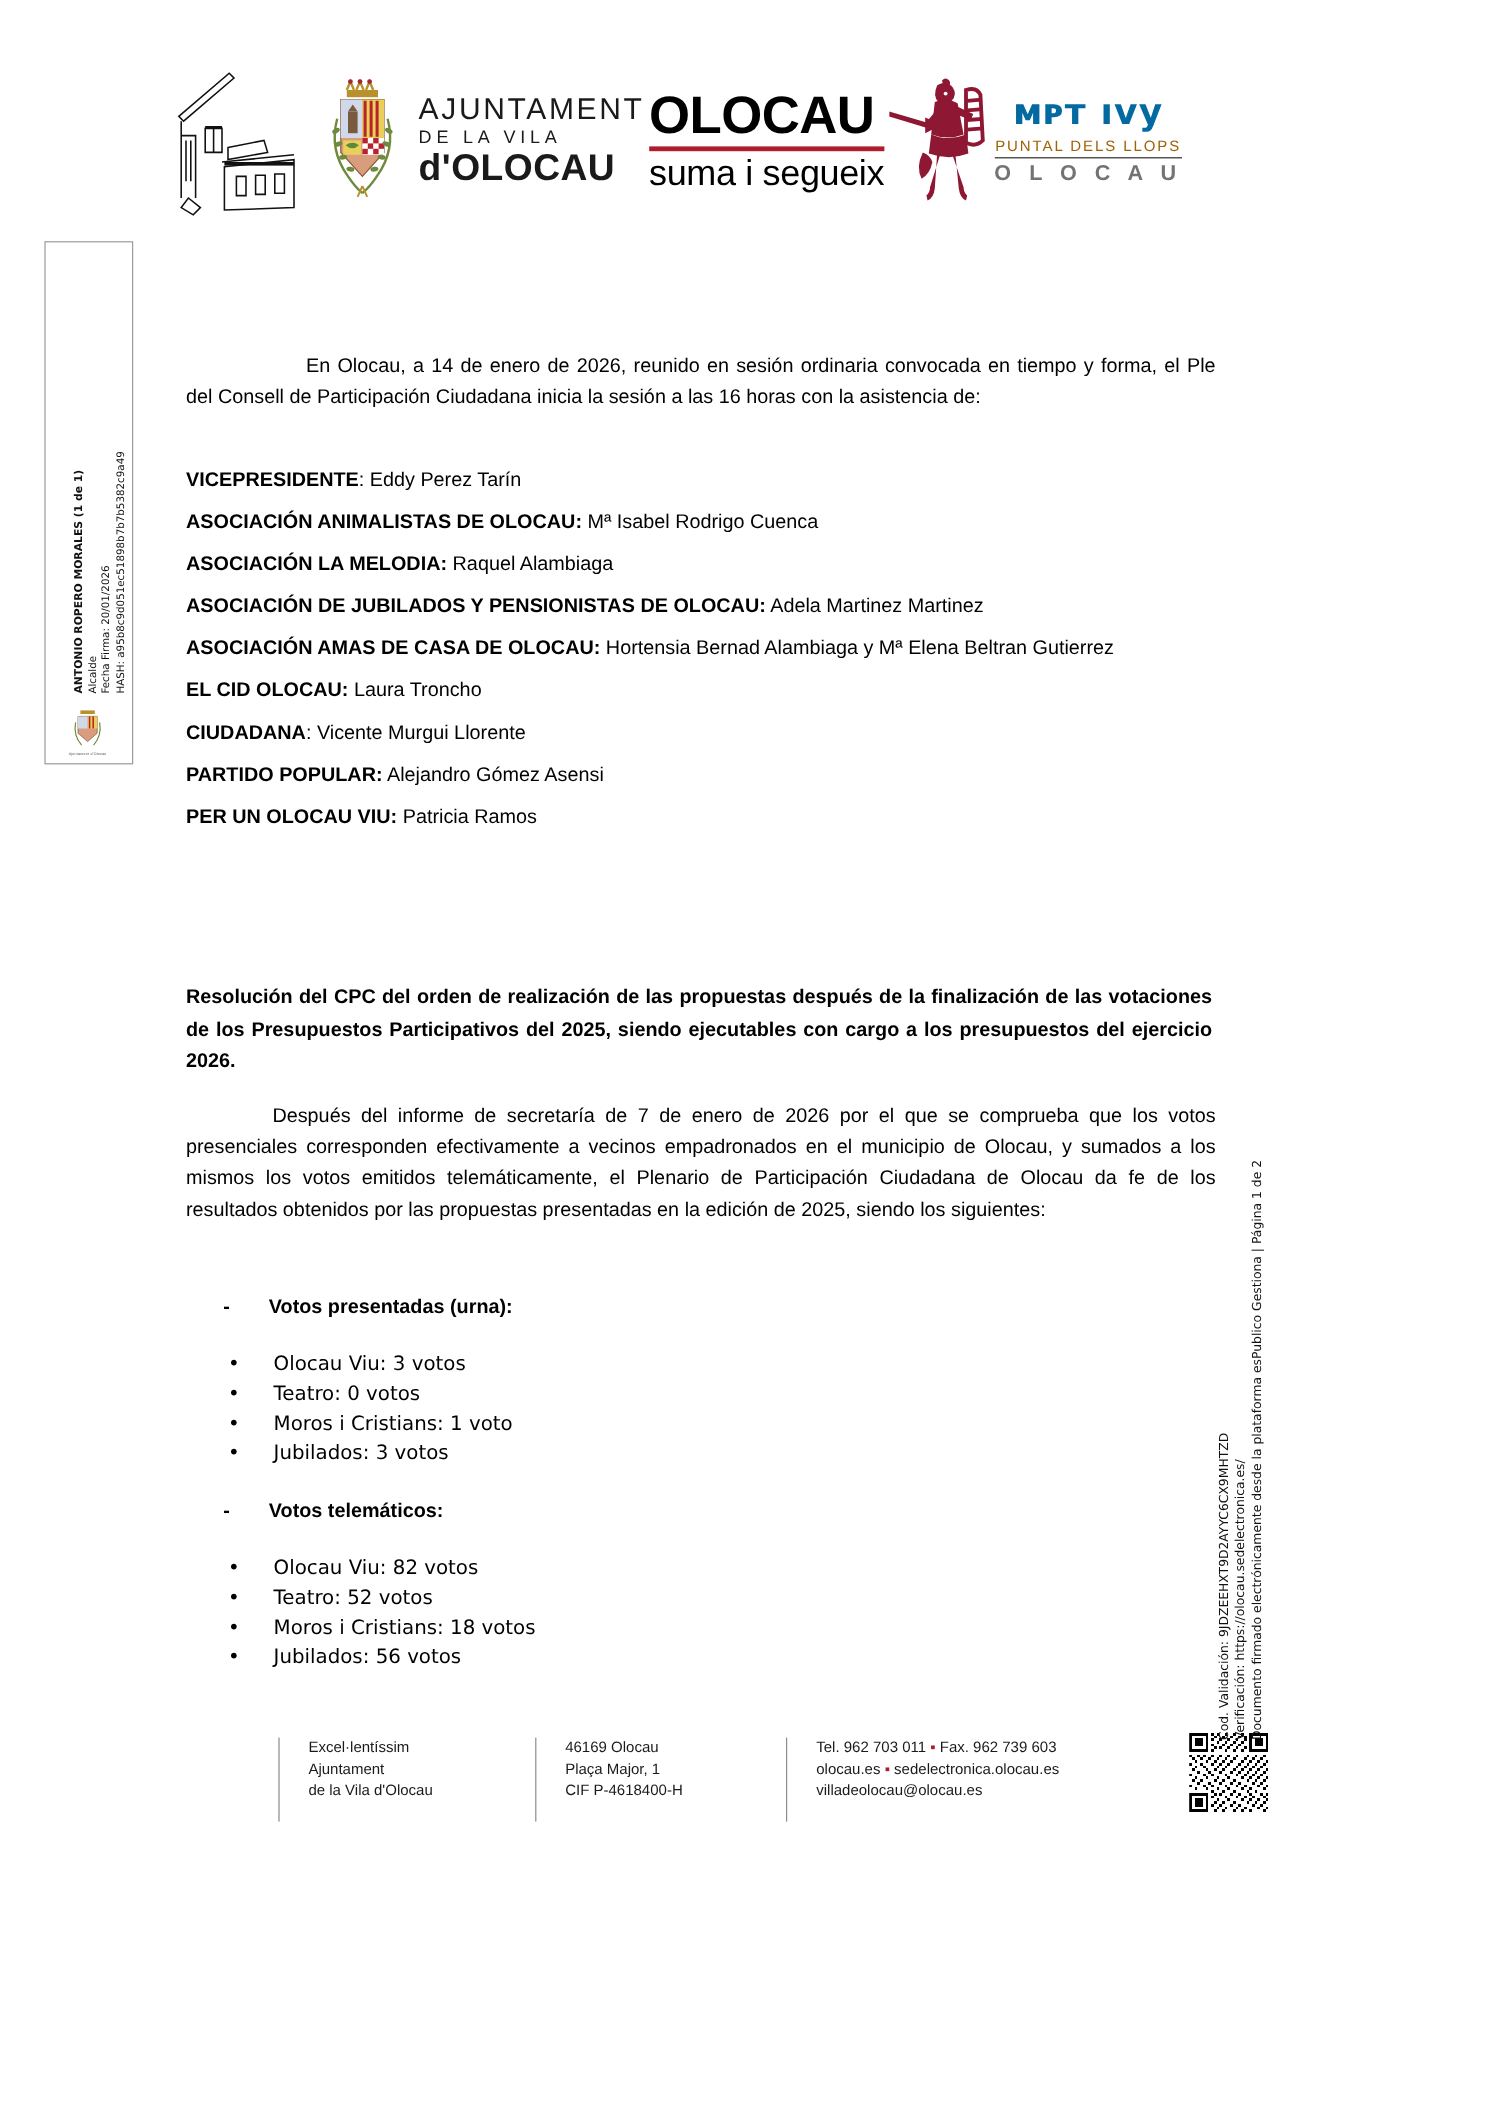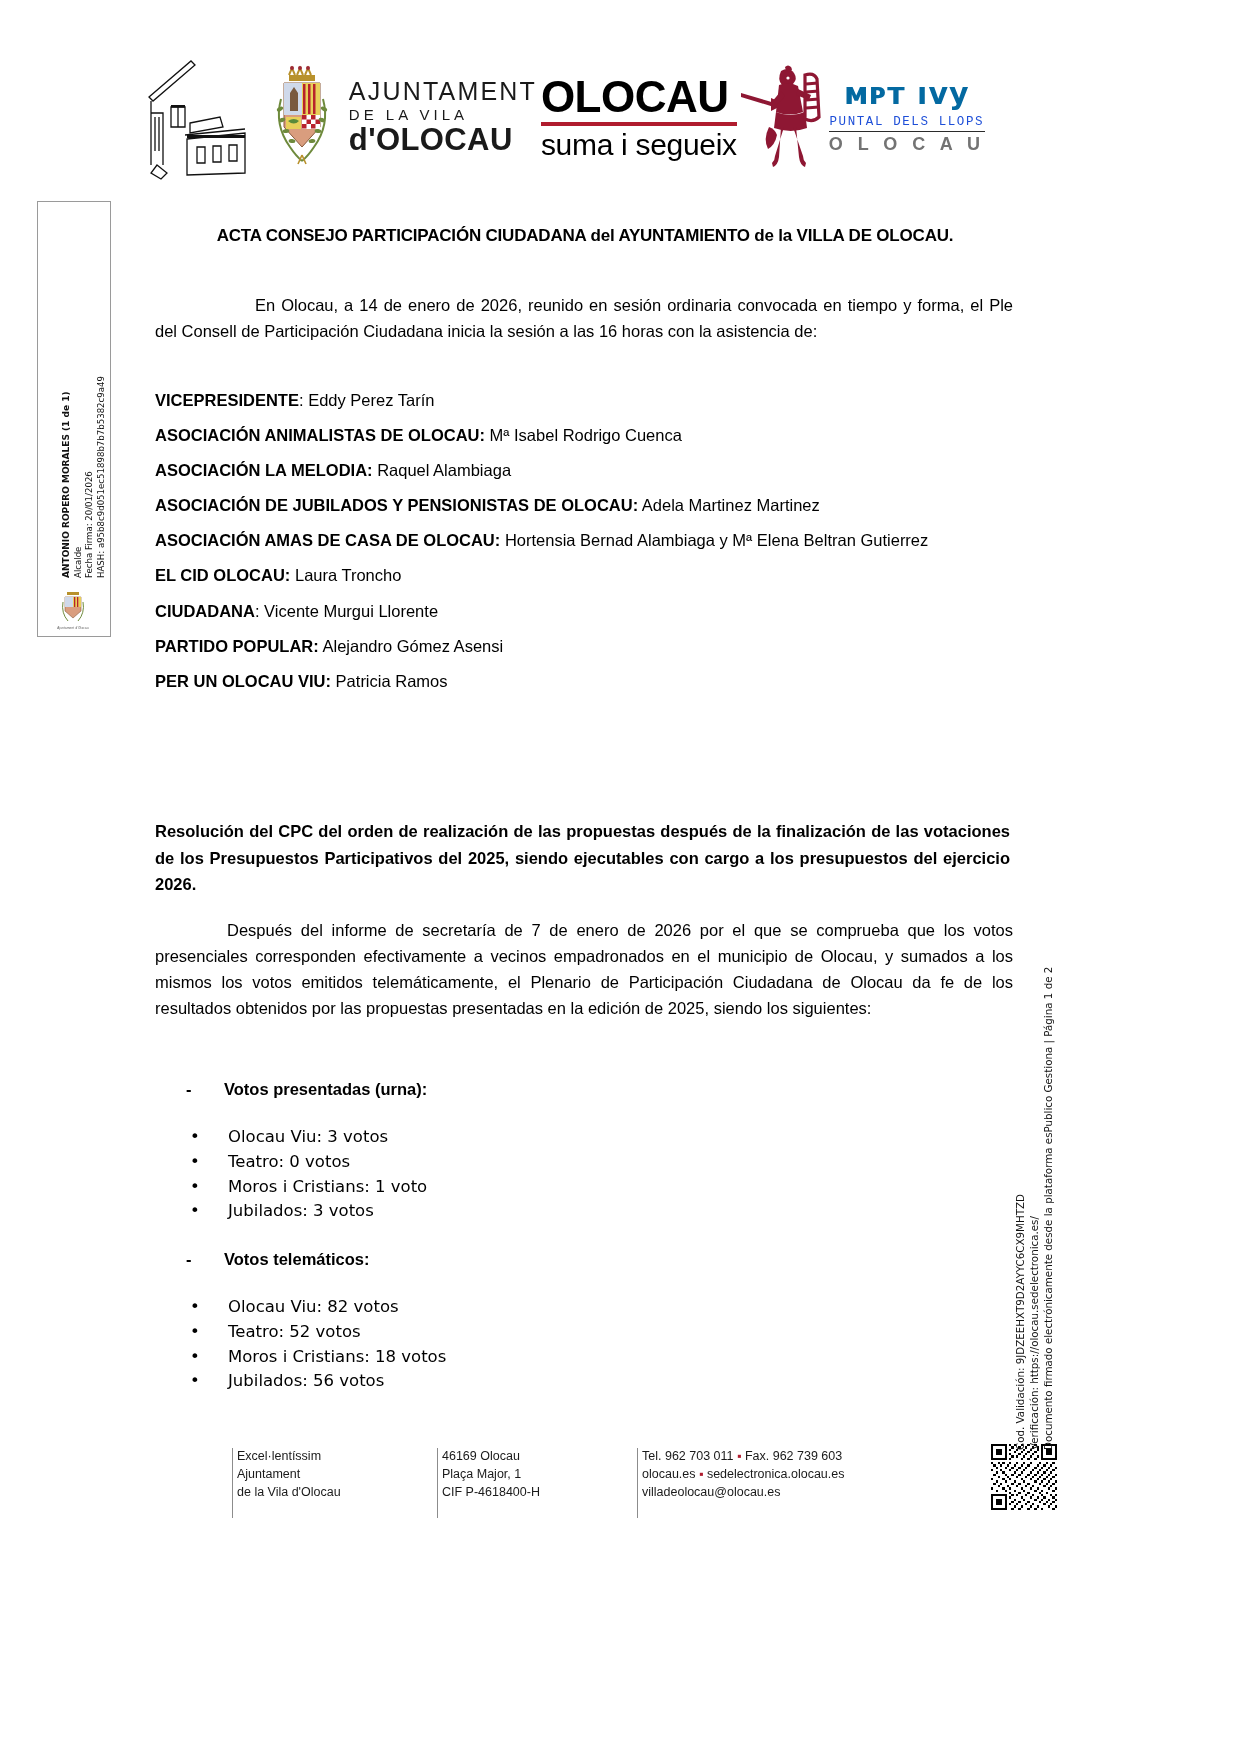--- a/index.html
+++ b/index.html
@@ -43,21 +43,21 @@
   .olocau-suma .sub { font-size:30px; letter-spacing:-0.3px; }
 
   .motivy { display:flex; align-items:flex-start; }
   .motivy-fig { width:82px; height:105px; }
   .motivy-text { margin-left:6px; margin-top:14px; text-align:center; }
   .motivy-glyph {
     font-size:30px; color:#0369a1; font-weight:bold;
     letter-spacing:1px; line-height:1;
     font-family:"DejaVu Sans", sans-serif;
   }
-  .motivy-l2 { font-size:12.5px; letter-spacing:1.6px; color:#1d4ed8; margin-top:6px;font-family:Liberation Mono, monospace; }
+  .motivy-l2 { font-size:12.5px; letter-spacing:1.6px; color:#a16207; margin-top:6px; }
   .motivy-rule { height:1.5px; background:#2b2b2b; margin:2px 0; }
   .motivy-l3 { font-size:18px; letter-spacing:5px; color:#737373; font-weight:600; }
 
   
   .sig-box {
     position:absolute; left:37px; top:201px; width:72px; height:434px;
     border:1px solid #9a9a9a; background:#ffffff;
   }
   .sig-rot {
     position:absolute; left:0; top:0; width:434px; height:72px;
@@ -119,21 +119,21 @@
     font-family:"DejaVu Sans", sans-serif;
   }
   .bullets li .bul { width:38px; padding-left:4px; }
   .votes-gap { height:26px; }
 
   
   .footer {
     position:absolute; left:232px; top:1448px; width:760px; height:70px;
     display:flex; font-size:12.5px; color:#1a1a1a; line-height:1.42;
   }
-  .footer .col { padding-left:4px; border-left:1px solid #8c8c8c; }
+  .footer .col { padding-left:24px; border-left:1px solid #8c8c8c; }
   .fc1 { width:200px; }
   .fc2 { width:195px; }
   .fc3 { width:330px; }
   .red-sq { color:#b01c2e; }
 
   
   .qr { position:absolute; left:991px; top:1444px; width:66px; height:66px; }
 
   
   .valid-rot {
@@ -308,21 +308,20 @@
           </g>
         <g stroke="#6e8a3c" stroke-width="1" fill="none">
             <path d="M3 12 q-2 11 5 19"></path>
             <path d="M23 12 q2 11 -5 19"></path>
           </g>
       </svg>
       <div class="stamp-cap">Ajuntament d'Olocau</div>
     </div>
   </div>
 
-  <div class="doc-title">ACTA CONSEJO PARTICIPACIÓN CIUDADANA del AYUNTAMIENTO de la VILLA DE OLOCAU.</div>
 
   <div class="intro">En Olocau, a 14 de enero de 2026, reunido en sesión ordinaria convocada en tiempo y forma, el Ple del Consell de Participación Ciudadana inicia la sesión a las 16 horas con la asistencia de:</div>
 
   <div class="attendees">
     <div class="att-row"><span class="att-role">VICEPRESIDENTE</span><span>: </span><span>Eddy Perez Tarín</span></div>
     <div class="att-row"><span class="att-role">ASOCIACIÓN ANIMALISTAS DE OLOCAU:</span><span> </span><span>Mª Isabel Rodrigo Cuenca</span></div>
     <div class="att-row"><span class="att-role">ASOCIACIÓN LA MELODIA:</span><span> </span><span>Raquel Alambiaga</span></div>
     <div class="att-row"><span class="att-role">ASOCIACIÓN DE JUBILADOS Y PENSIONISTAS DE OLOCAU:</span><span> </span><span>Adela Martinez Martinez</span></div>
     <div class="att-row"><span class="att-role">ASOCIACIÓN AMAS DE CASA DE OLOCAU:</span><span> </span><span>Hortensia Bernad Alambiaga y Mª Elena Beltran Gutierrez</span></div>
     <div class="att-row"><span class="att-role">EL CID OLOCAU:</span><span> </span><span>Laura Troncho</span></div>

